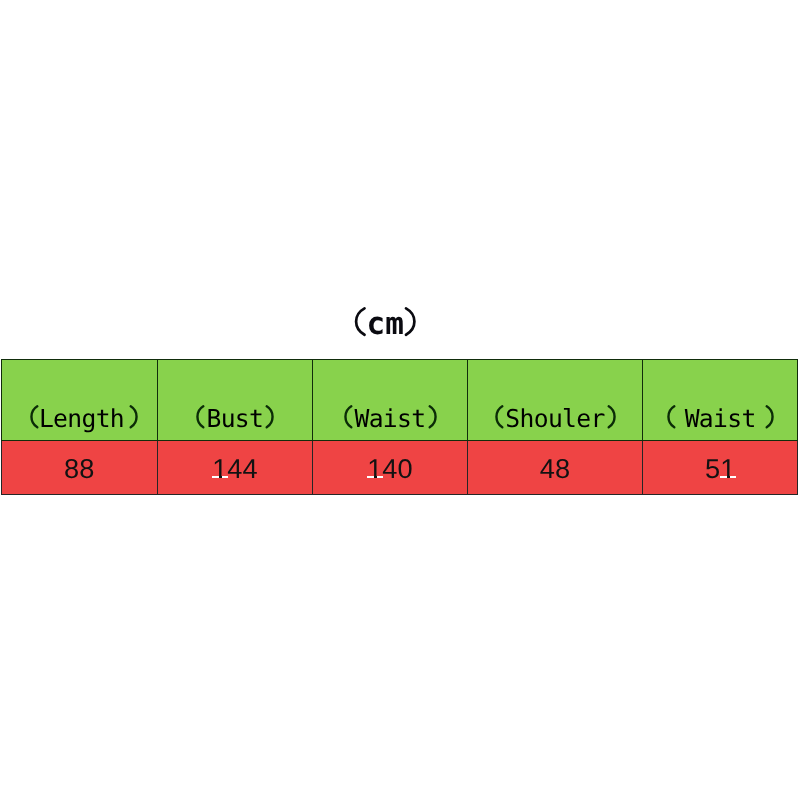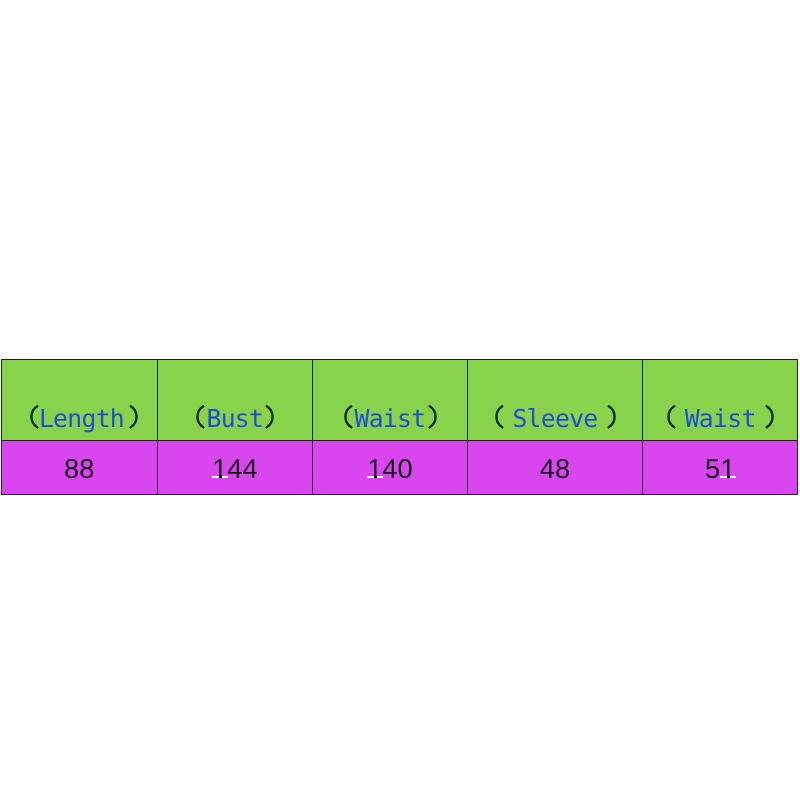--- a/index.html
+++ b/index.html
@@ -93,31 +93,31 @@
     position: absolute;
     left: 0;
     right: 0;
     top: 46.2px;
     font-family: "DejaVu Sans Mono", monospace;
     font-size: 24.7px;
     letter-spacing: -0.67px;
     line-height: 26px;
     white-space: nowrap;
     text-align: center;
-    color: #1d4ed8;
+    color: #000000;
   }
   .hdr-paren {
     position: absolute;
     top: 42.0px;
     width: 13px;
     height: 34px;
     overflow: visible;
   }
   .size-table .val-row td {
-    background: #d946ef;
+    background: #ef4444;
     color: #121212;
     vertical-align: top;
   }
   .size-table .val-row td > span {
     display: block;
     height: 53.1px;
     font-family: "Liberation Sans", sans-serif;
     font-size: 27.2px;
     line-height: 53.1px;
     white-space: nowrap;
@@ -148,20 +148,29 @@
   .c2 { width: 154.0px; }
   .c3 { width: 153.9px; }
   .c4 { width: 173.9px; }
   .c5 { width: 154.1px; }
 </style>
 </head>
 <body>
 
 <div class="page">
 
+  <div class="unit-label">
+    <div class="unit-label-inner">
+      <svg class="paren-svg" viewBox="0 0 64 44">
+        <path d="M 11.5 8.4 C 0.3 14.6 0.3 28.6 11.5 34.8" fill="none" stroke="#0a0a10" stroke-width="2.7" stroke-linecap="round"></path>
+        <path d="M 53.0 8.4 C 64.2 14.6 64.2 28.6 53.0 34.8" fill="none" stroke="#0a0a10" stroke-width="2.7" stroke-linecap="round"></path>
+      </svg>
+      <span class="unit-text">cm</span>
+    </div>
+  </div>
 
   <table class="size-table">
     <tbody>
       <tr class="hdr-row">
         <td class="c1">
           <span class="hdr-cell">
             <svg class="hdr-paren lp" viewBox="0 0 13 34" style="left: 25.8922px;">
                 <path d="M 10.3 4.3 C 2.5 9.0 2.5 20.6 10.3 25.3" fill="none" stroke="#0b2c07" stroke-width="2.4" stroke-linecap="round"></path>
               </svg>
             <span class="hdr-label" style="margin-left: 4.6px;">Length</span>
@@ -190,21 +199,21 @@
             <svg class="hdr-paren rp" viewBox="0 0 13 34" style="left: 113.708px;">
                 <path d="M 2.7 4.3 C 10.5 9.0 10.5 20.6 2.7 25.3" fill="none" stroke="#0b2c07" stroke-width="2.4" stroke-linecap="round"></path>
               </svg>
           </span>
         </td>
         <td class="c4">
           <span class="hdr-cell">
             <svg class="hdr-paren lp" viewBox="0 0 13 34" style="left: 23.6516px;">
                 <path d="M 10.3 4.3 C 2.5 9.0 2.5 20.6 10.3 25.3" fill="none" stroke="#0b2c07" stroke-width="2.4" stroke-linecap="round"></path>
               </svg>
-            <span class="hdr-label" style="margin-left: 0px;">Sleeve</span>
+            <span class="hdr-label" style="margin-left: 0px;">Shouler</span>
             <svg class="hdr-paren rp" viewBox="0 0 13 34" style="left: 137.911px;">
                 <path d="M 2.7 4.3 C 10.5 9.0 10.5 20.6 2.7 25.3" fill="none" stroke="#0b2c07" stroke-width="2.4" stroke-linecap="round"></path>
               </svg>
           </span>
         </td>
         <td class="c5">
           <span class="hdr-cell">
             <svg class="hdr-paren lp" viewBox="0 0 13 34" style="left: 20.8469px;">
                 <path d="M 10.3 4.3 C 2.5 9.0 2.5 20.6 10.3 25.3" fill="none" stroke="#0b2c07" stroke-width="2.4" stroke-linecap="round"></path>
               </svg>

